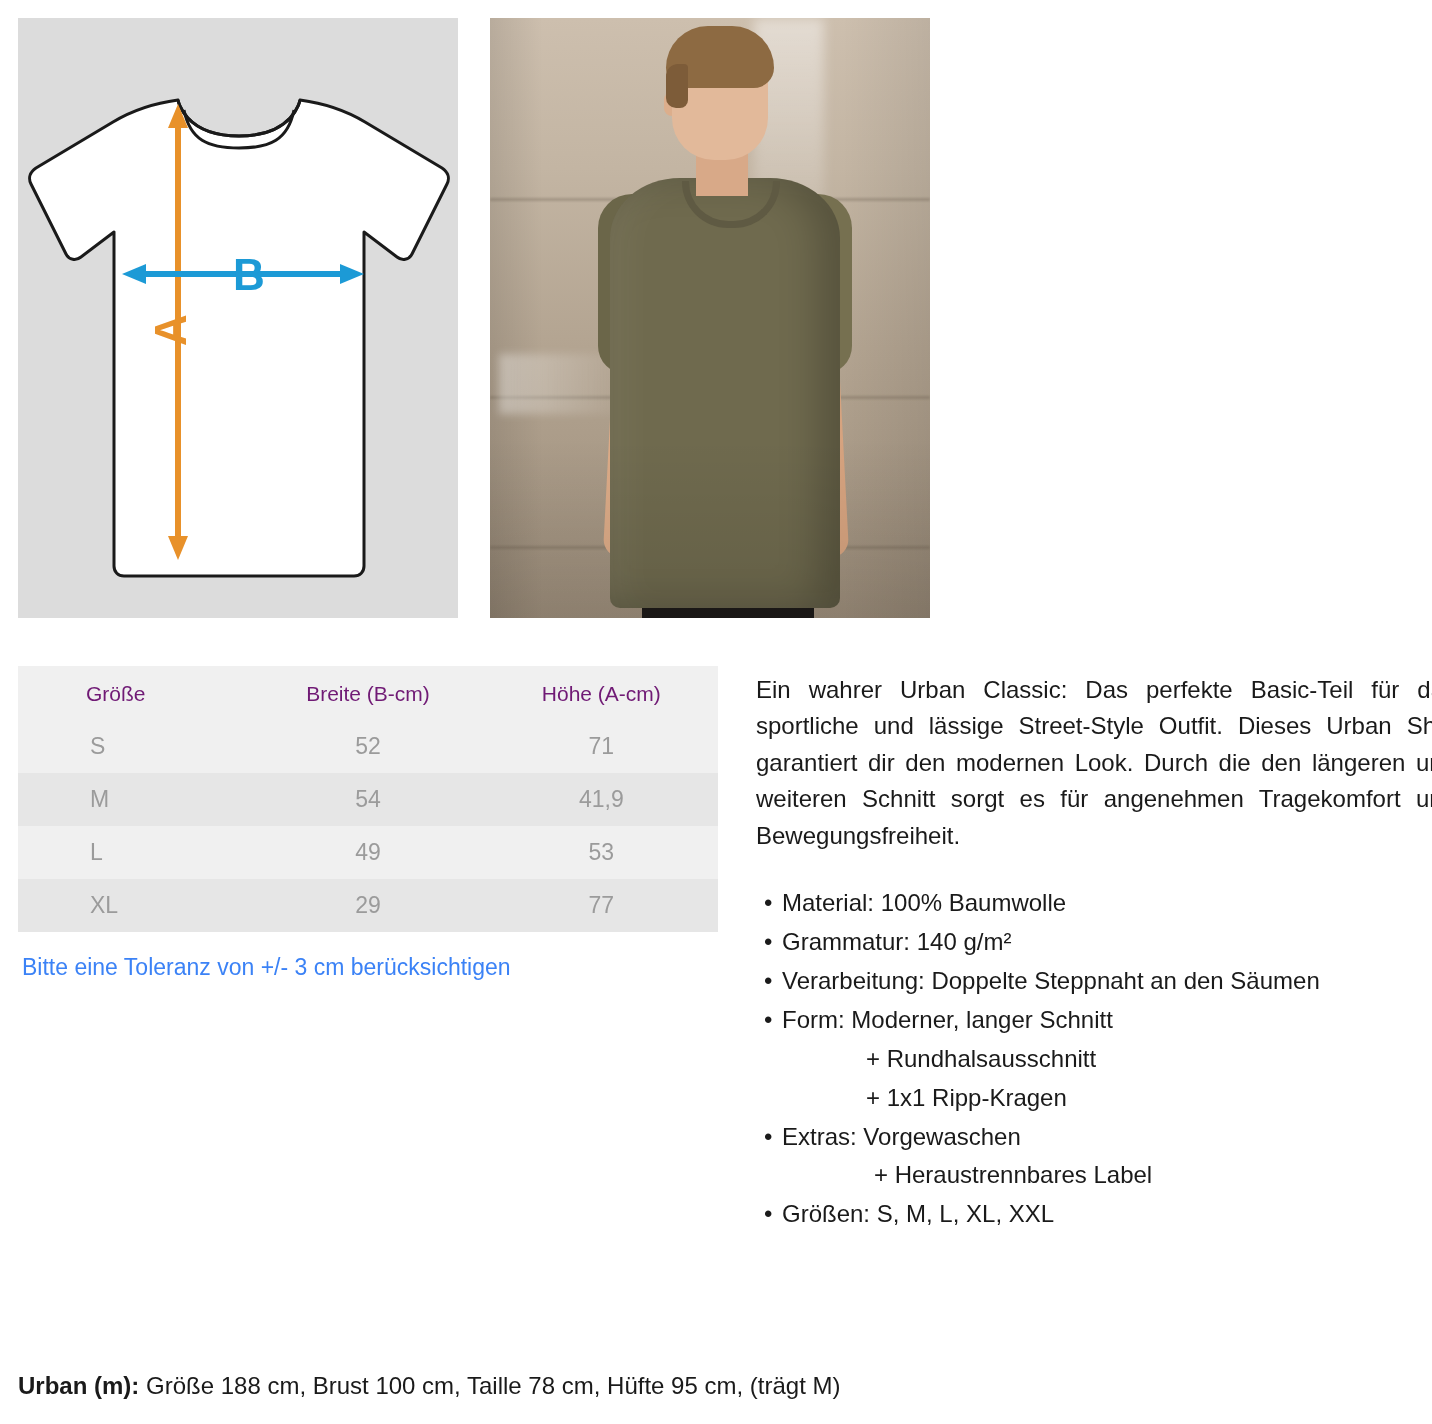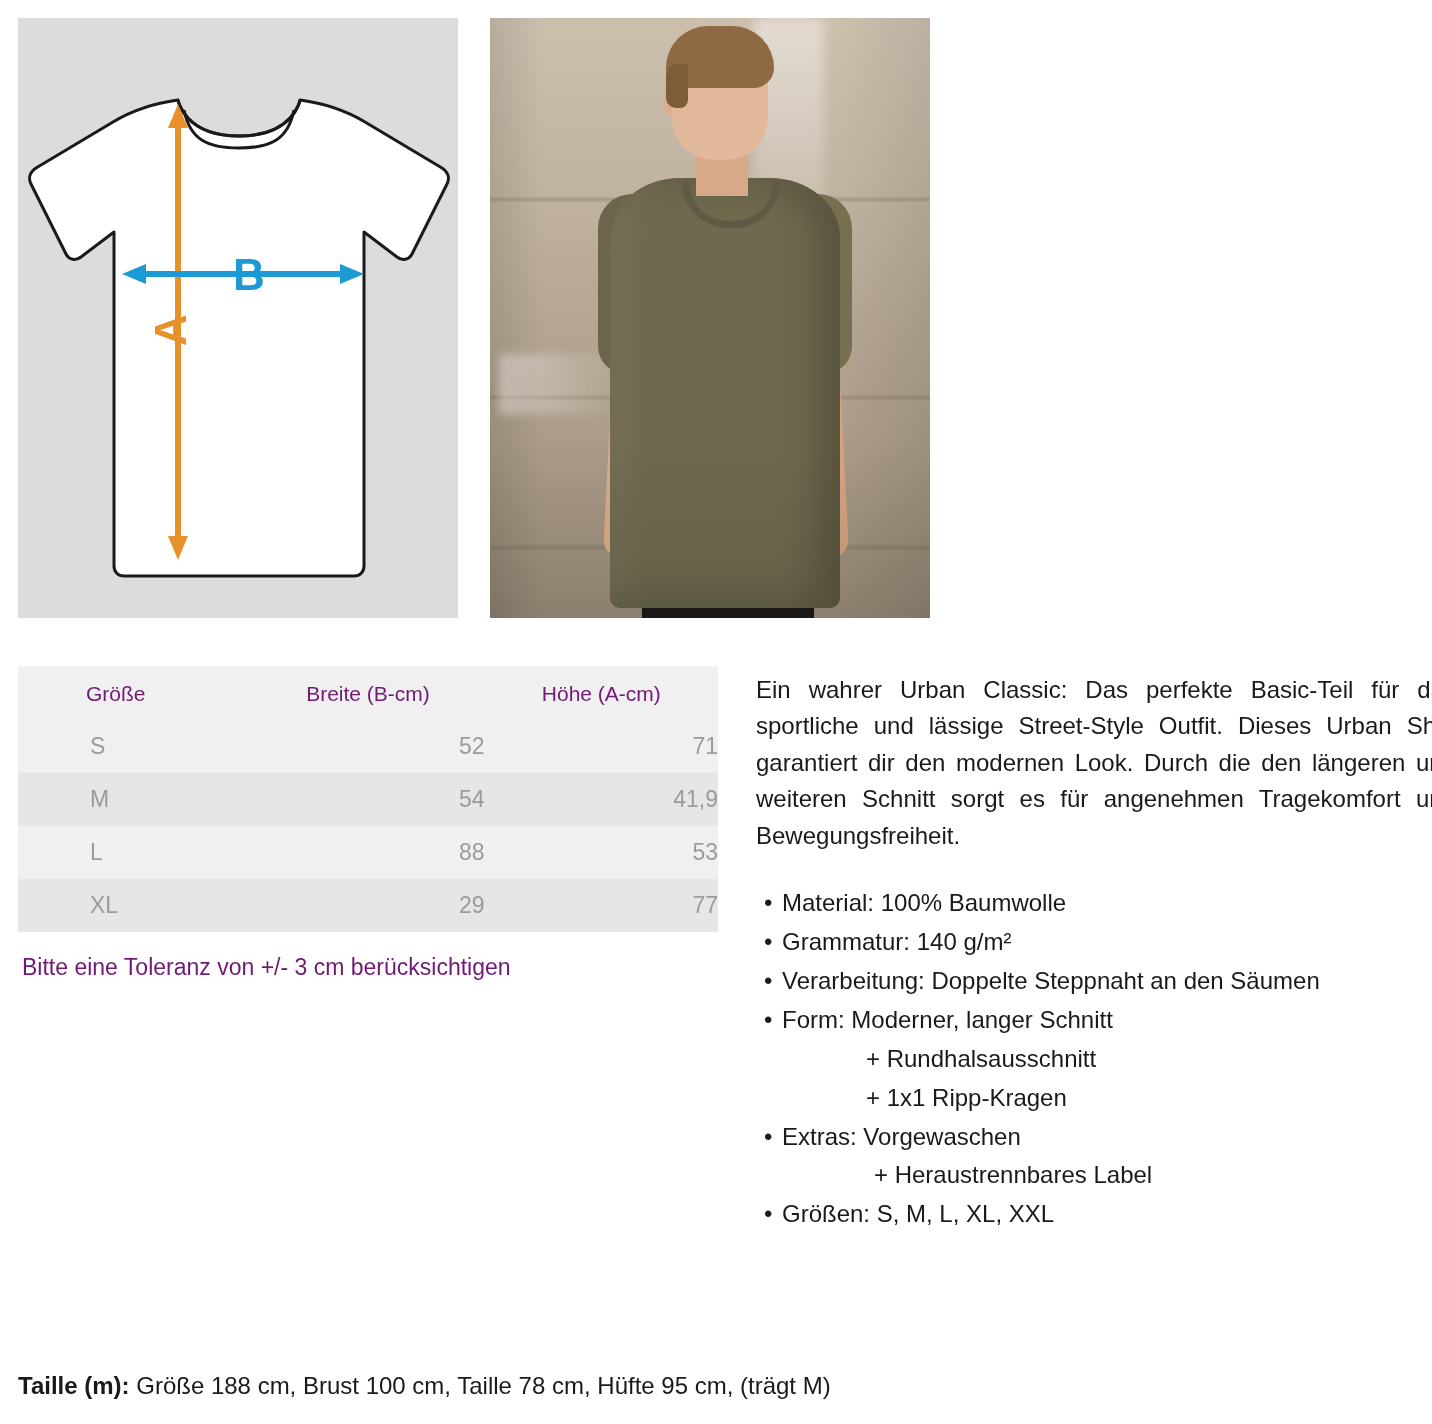--- a/index.html
+++ b/index.html
@@ -211,30 +211,30 @@
     font-size: 21px;
     color: #701a75;
     text-align: center;
     padding: 16px 0 14px 0;
     background: #f0f0f0;
   }
   table.size-table th:first-child { text-align: left; padding-left: 68px; }
   table.size-table td {
     font-size: 23px;
     color: #9b9b9b;
-    text-align: right;
+    text-align: center;
     padding: 13px 0;
   }
   table.size-table td:first-child { text-align: left; padding-left: 72px; }
   table.size-table tr.odd td { background: #f0f0f0; }
   table.size-table tr.even td { background: #e6e6e6; }
 
   .tolerance {
     font-size: 23px;
-    color: #701a75;
+    color: #3b82f6;
     padding: 22px 0 0 4px;
   }
 
   .desc-para {
     font-size: 24px;
     line-height: 1.52;
     color: #1a1a1a;
     text-align: justify;
     margin: 0 0 30px 0;
   }
@@ -353,21 +353,21 @@
             <td>52</td>
             <td>71</td>
           </tr>
           <tr class="even">
             <td>M</td>
             <td>54</td>
             <td>41,9</td>
           </tr>
           <tr class="odd">
             <td>L</td>
-            <td>88</td>
+            <td>49</td>
             <td>53</td>
           </tr>
           <tr class="even">
             <td>XL</td>
             <td>29</td>
             <td>77</td>
           </tr>
         </tbody>
       </table>
       <div class="tolerance">Bitte eine Toleranz von +/- 3 cm berücksichtigen</div>
@@ -383,16 +383,16 @@
         <li class="sub">+ Rundhalsausschnitt</li>
         <li class="sub">+ 1x1 Ripp-Kragen</li>
         <li class="bulleted">Extras: Vorgewaschen</li>
         <li class="sub2">+ Heraustrennbares Label</li>
         <li class="bulleted">Größen:  S, M, L, XL, XXL</li>
       </ul>
     </div>
   </div>
 
   <div class="model-note">
-    <b>Taille (m):</b><span> Größe 188 cm, Brust 100 cm, Taille 78 cm, Hüfte 95 cm, (trägt M)</span>
+    <b>Urban (m):</b><span> Größe 188 cm, Brust 100 cm, Taille 78 cm, Hüfte 95 cm, (trägt M)</span>
   </div>
 
 </div>
 
 </body></html>

